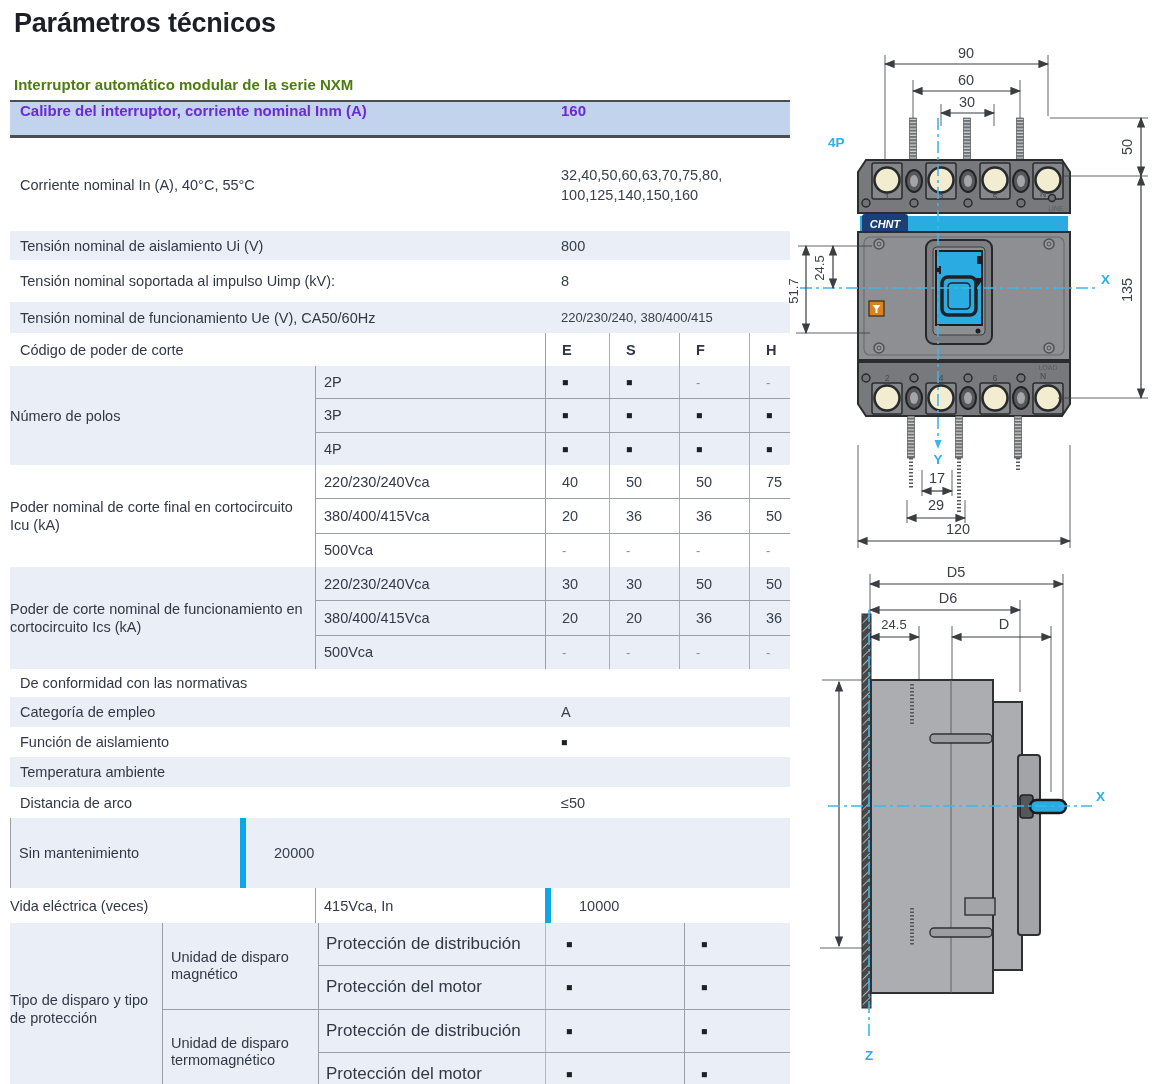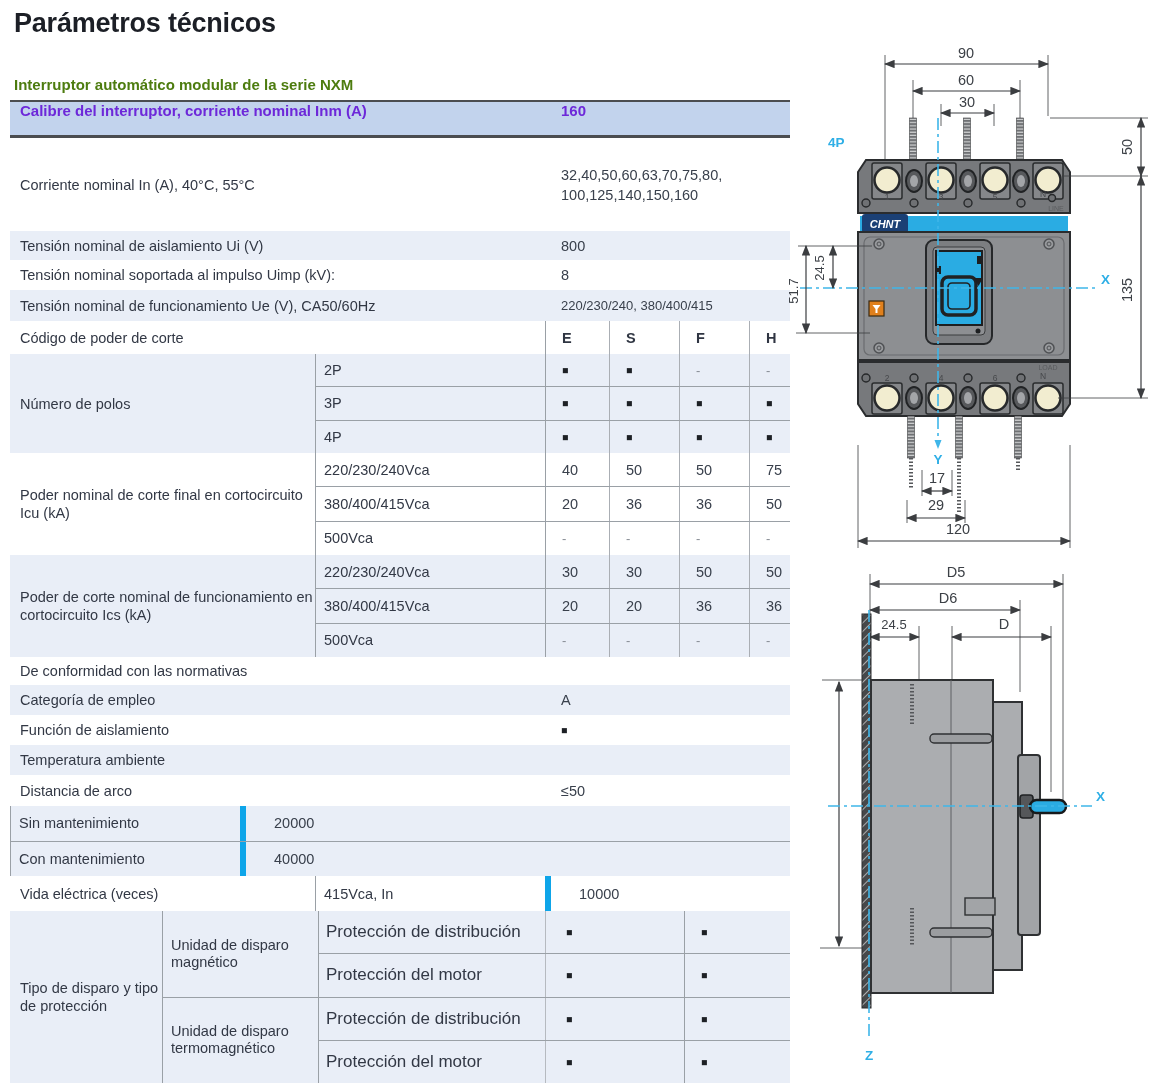--- a/index.html
+++ b/index.html
@@ -17,21 +17,21 @@
   .hval { padding-left:16px; }
 
   .trow { display:flex; align-items:stretch; }
   .alt { background:#e9eef7; }
   .lblmain { width:535px; padding-left:10px; display:flex; align-items:center; line-height:18px; }
   .rowval { flex:1; padding-left:16px; display:flex; align-items:center; color:#39404c; }
   .rowval.col { flex-direction:column; align-items:flex-start; justify-content:center; line-height:20px; }
   .small-val { font-size:13px; }
 
   .grp { display:flex; align-items:stretch; }
-  .grp-label { width:305px; padding-left:10px; display:flex; align-items:center; line-height:18px; }
+  .grp-label { width:305px; display:flex; align-items:center; line-height:18px; }
   .grp-body { flex:1; border-left:1px solid #9aa0a6; display:flex; flex-direction:column; }
   .srow { display:flex; flex:1; align-items:stretch; }
   .srow + .srow { border-top:1px solid #9aa0a6; }
   .sub-lbl { width:229px; padding-left:8px; display:flex; align-items:center; }
   .cells { flex:1; border-left:1px solid #9aa0a6; display:flex; }
   .cellv { display:flex; align-items:center; padding-left:16px; color:#39404c; }
   .cells .cellv + .cellv { border-left:1px solid #aaaeb4; }
   .c1 { width:63px; } .c2 { width:70px; } .c3 { width:70px; } .c4 { flex:1; }
   .codeletter { font-weight:bold; color:#2f3542; }
   .vval { flex:1; border-left:6px solid #0ea5e9; display:flex; align-items:center; padding-left:28px; color:#39404c; }
@@ -86,21 +86,21 @@
       </div>
     </div>
 
     <div class="trow alt" style="height:29px">
       <div class="lblmain">Tensión nominal de aislamiento Ui (V)</div>
       <div class="rowval">
           <span class="vtext">800</span>
         </div>
     </div>
 
-    <div class="trow" style="height:30px">
+    <div class="trow" style="height:42px">
       <div class="lblmain">Tensión nominal soportada al impulso Uimp (kV):</div>
       <div class="rowval">
           <span class="vtext">8</span>
         </div>
     </div>
 
     <div class="trow alt" style="height:31px">
       <div class="lblmain">Tensión nominal de funcionamiento Ue (V), CA50/60Hz</div>
       <div class="rowval small-val">
           <span class="vtext">220/230/240, 380/400/415</span>
@@ -243,24 +243,20 @@
       <div class="rowval">
           <span class="vtext">≤50</span>
         </div>
     </div>
 
     <div class="grp alt" style="height:70px">
       <div class="grp-body">
         <div class="srow">
           <div class="sub-lbl">Sin mantenimiento</div>
           <div class="vval">20000</div>
-        </div>
-        <div class="srow">
-          <div class="sub-lbl">Con mantenimiento</div>
-          <div class="vval">40000</div>
         </div>
       </div>
     </div>
 
     <div class="grp" style="height:35px">
       <div class="grp-label">Vida eléctrica (veces)</div>
       <div class="grp-body">
         <div class="srow">
           <div class="sub-lbl">415Vca, In</div>
           <div class="vval">10000</div>

